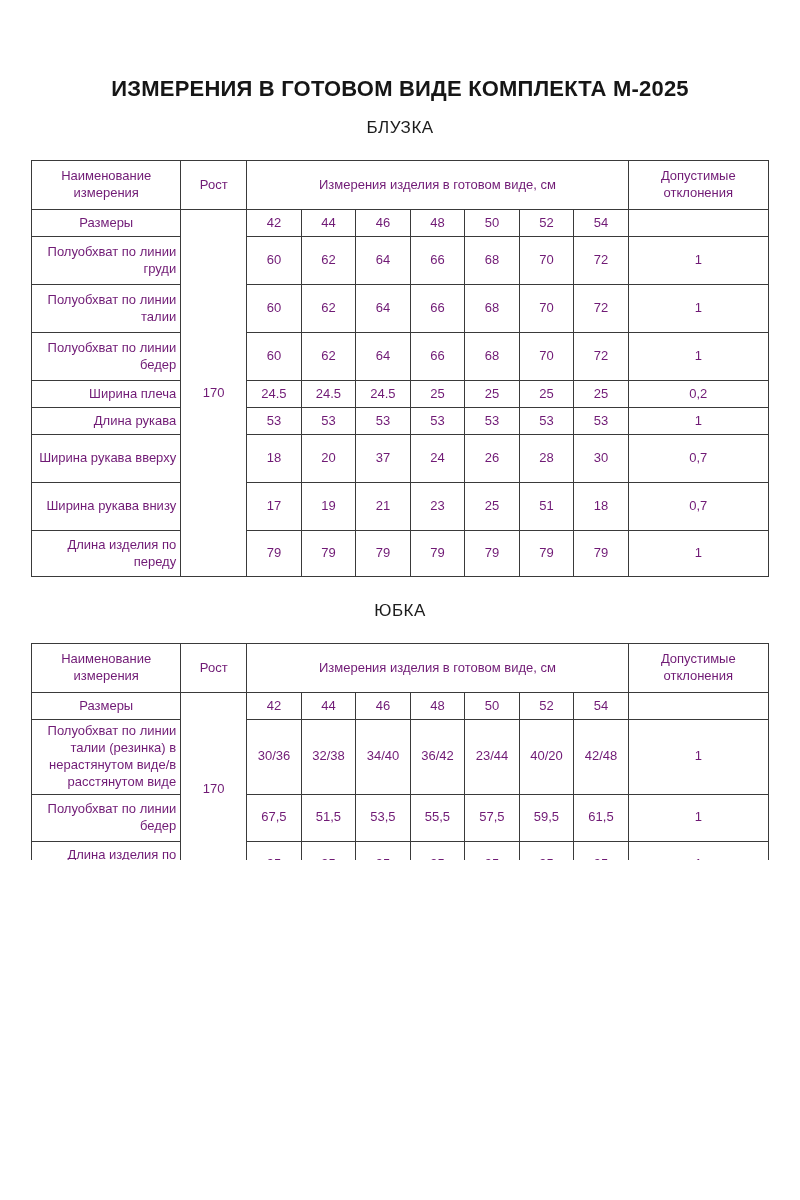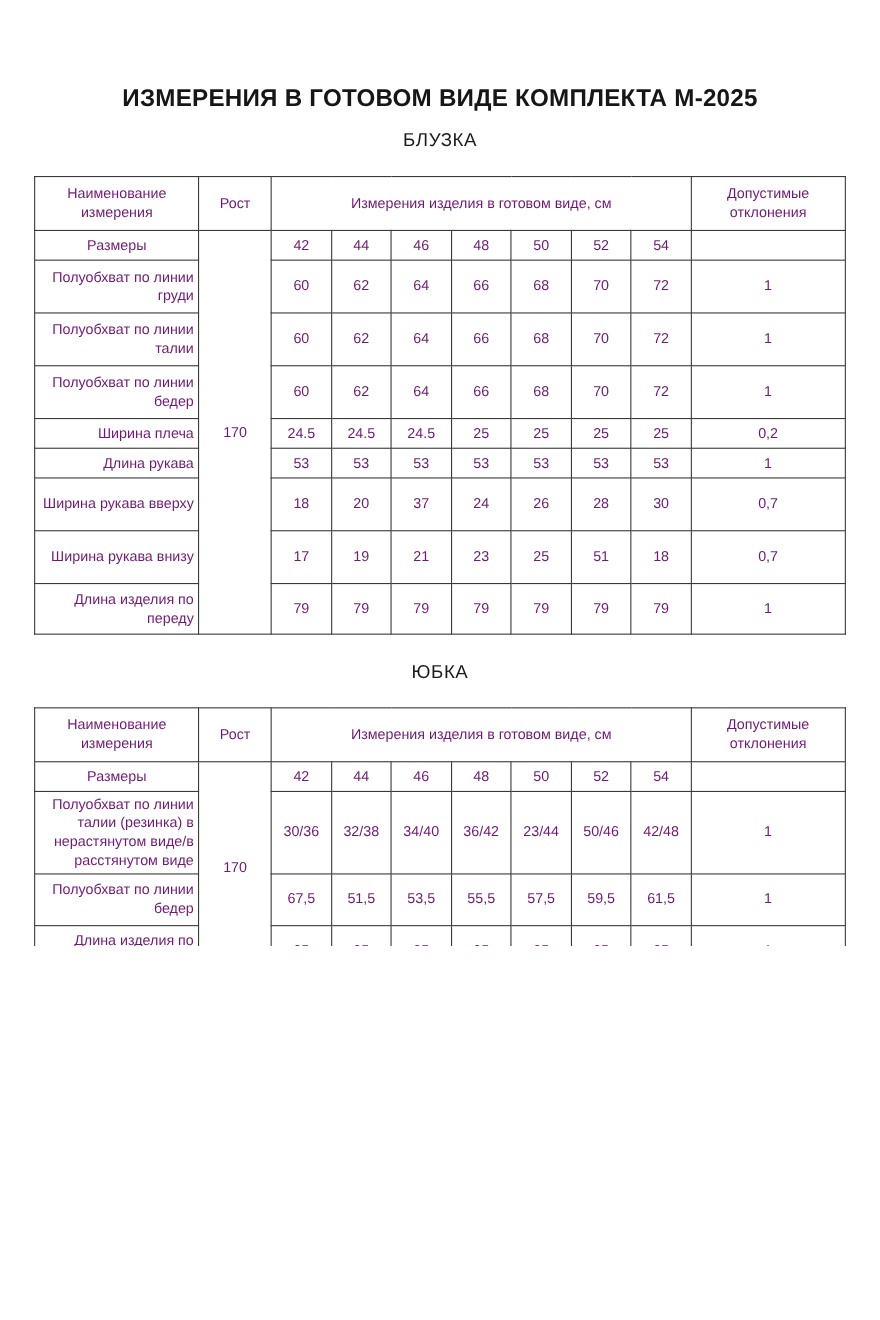--- a/index.html
+++ b/index.html
@@ -204,21 +204,21 @@
         <td>54</td>
         <td></td>
       </tr>
       <tr class="h73">
         <td class="lbl">Полуобхват по линии талии (резинка) в нерастянутом виде/в расстянутом виде</td>
         <td>30/36</td>
         <td>32/38</td>
         <td>34/40</td>
         <td>36/42</td>
         <td>23/44</td>
-        <td>50/46</td>
+        <td>40/20</td>
         <td>42/48</td>
         <td>1</td>
       </tr>
       <tr class="h47">
         <td class="lbl">Полуобхват по линии бедер</td>
         <td>67,5</td>
         <td>51,5</td>
         <td>53,5</td>
         <td>55,5</td>
         <td>57,5</td>

